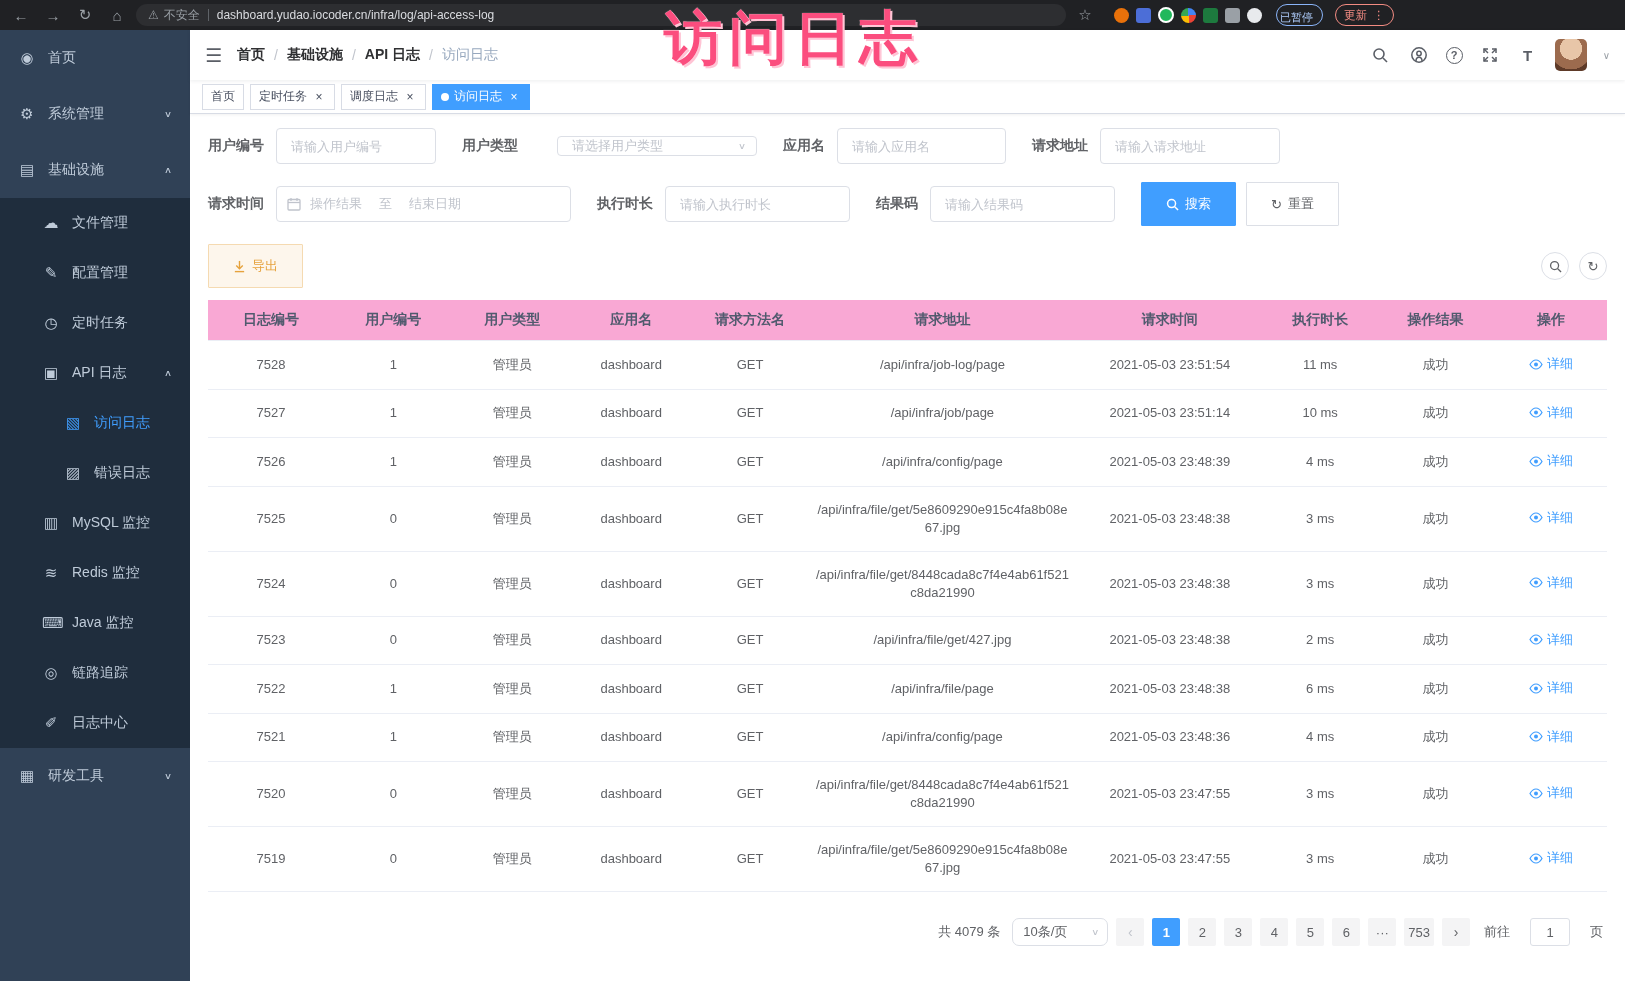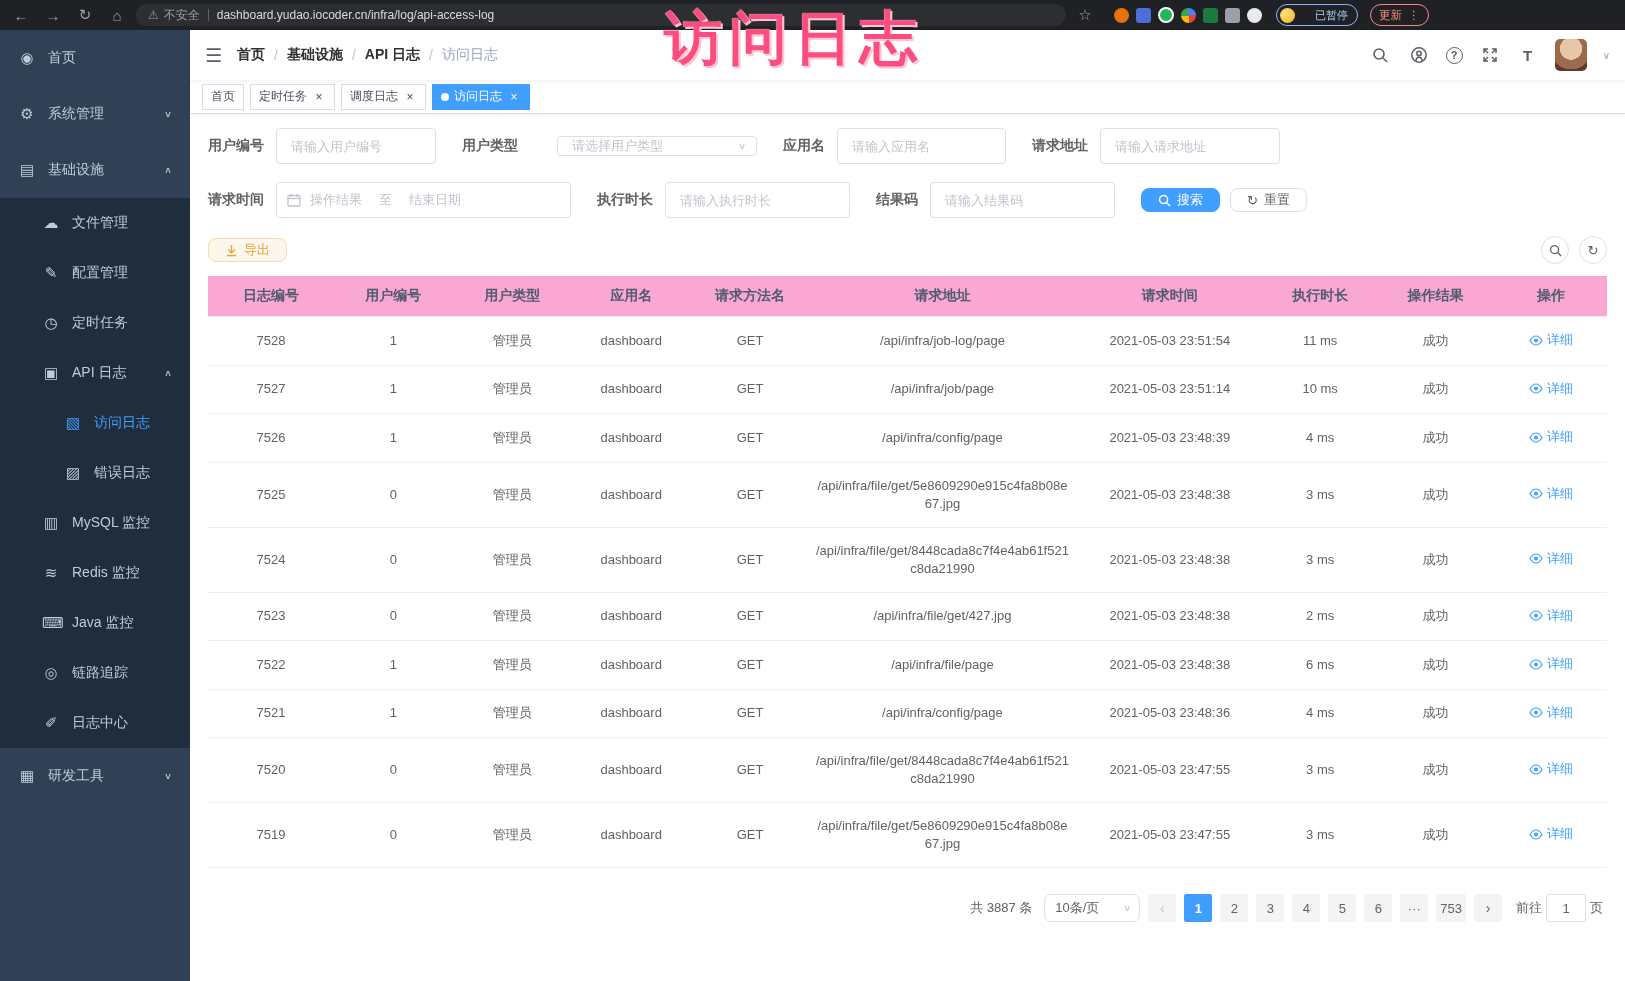--- a/index.html
+++ b/index.html
@@ -7,21 +7,21 @@
   body { font-family:"Liberation Sans","DejaVu Sans",sans-serif; background:#fff; position:relative; }
 
   
   .browser-bar { height:30px; background:#202124; display:flex; align-items:center; padding:0 8px; gap:6px; }
   .bicon { color:#9aa0a6; font-size:15px; width:26px; height:22px; display:flex; align-items:center; justify-content:center; border-radius:4px; cursor:pointer; }
   .addr { width:930px; height:22px; background:#2d2e31; border-radius:11px; display:flex; align-items:center; padding:0 12px; gap:8px; color:#dadce0; font-size:12px; }
   .addr .warn { color:#9aa0a6; font-size:12px; display:flex; gap:5px; align-items:center; }
   .addr .sep { width:1px; height:12px; background:#5f6368; }
   .ext-tray { display:flex; align-items:center; gap:7px; margin-left:10px; }
   .ext { width:15px; height:15px; border-radius:50%; }
-  .profile-chip { height:22px; border:1px solid #8ab4f8; border-radius:11px; display:flex; align-items:center; gap:20px; padding:0 9px 0 3px; color:#aecbfa; font-size:11px; margin-left:8px; }
+  .profile-chip { height:22px; border:1px solid #8ab4f8; border-radius:11px; display:flex; align-items:center; gap:5px; padding:0 9px 0 3px; color:#aecbfa; font-size:11px; margin-left:8px;flex-direction:column; }
   .emoji-dot { width:15px; height:15px; border-radius:50%; background:radial-gradient(circle at 35% 35%, #ffe084, #f6b211); }
   .update-pill { height:22px; border:1px solid #f28b82; border-radius:11px; display:flex; align-items:center; gap:6px; padding:0 8px; color:#f28b82; font-size:11.5px; margin-left:6px; }
 
   
   .app { display:flex; height:951px; }
   .sidebar { width:190px; background:#304156; flex-shrink:0; overflow:hidden; }
   .logo-row { height:56px; display:flex; align-items:center; gap:10px; padding:0 12px; }
   .app-logo { width:34px; height:34px; border-radius:5px; background:radial-gradient(circle at 45% 35%, #f3e3d8 0 38%, #c98d6b 39% 70%, #7c4a35 71%); flex-shrink:0; }
   .app-title { color:#fff; font-size:14px; font-weight:bold; }
   .nav-item { height:50px; display:flex; align-items:center; gap:12px; color:#bfcbd9; font-size:14px; cursor:pointer; position:relative; }
@@ -60,21 +60,21 @@
   .content { flex:1; padding:14px 18px 0 18px; overflow:hidden; }
   .filter-row { display:flex; align-items:center; margin-bottom:18px; }
   .f-item { display:flex; align-items:center; margin-right:26px; }
   .f-label { font-size:14px; color:#606266; font-weight:bold; margin-right:12px; white-space:nowrap; }
   .inp { height:36px; border:1px solid #dcdfe6; border-radius:4px; padding:0 14px; font-size:13px; color:#606266; background:#fff; font-family:inherit; }
   .inp::placeholder { color:#c0c4cc; }
   .sel { height:20px; border:1px solid #dcdfe6; border-radius:4px; padding:0 10px 0 14px; display:flex; align-items:center; justify-content:space-between; color:#c0c4cc; font-size:13px; cursor:pointer; background:#fff;margin-left:27px; }
   .sel-caret { color:#c0c4cc; font-size:11px; transform:scaleY(.8); }
   .daterange { width:295px; height:36px; border:1px solid #dcdfe6; border-radius:4px; display:flex; align-items:center; padding:0 10px; gap:9px; color:#c0c4cc; font-size:13px; background:#fff; cursor:pointer; }
   .daterange .dr-sep { color:#c0c4cc; }
-  .btn { height:24px; border-radius:8px; font-size:13px; display:inline-flex; align-items:center; gap:6px; padding:0 16px; cursor:pointer; border:1px solid #dcdfe6; background:#fff; color:#606266; font-family:inherit; }
+  .btn { height:44px; border-radius:1px; font-size:13px; display:inline-flex; align-items:center; gap:6px; padding:0 24px; cursor:pointer; border:1px solid #dcdfe6; background:#fff; color:#606266; font-family:inherit; }
   .btn-primary { background:#409eff; border-color:#409eff; color:#fff; }
   .btn-warning-plain { background:#fdf6ec; border-color:#f5dab1; color:#e6a23c; }
   .toolbar-row { display:flex; align-items:center; margin:2px 0 12px 0; }
   .toolbar-right { margin-left:auto; display:flex; gap:10px; }
   .circle-btn { width:28px; height:28px; border-radius:50%; border:1px solid #dcdfe6; background:#fff; display:flex; align-items:center; justify-content:center; color:#606266; cursor:pointer; font-size:13px; }
 
   
   table.grid { width:100%; border-collapse:collapse; table-layout:fixed; }
   table.grid th { background:#f9a8d4; color:#515a6e; font-size:14px; font-weight:bold; padding:11px 6px; text-align:center; border-bottom:1px solid #ebeef5; }
   table.grid td { color:#606266; font-size:13px; padding:14px 6px; text-align:center; border-bottom:1px solid #ebeef5; line-height:18px; word-break:break-all; }
@@ -83,21 +83,21 @@
   col.c-url{width:19%} col.c-time{width:13.5%} col.c-dur{width:8%} col.c-result{width:8.5%} col.c-op{width:8%}
 
   
   .pagination { display:flex; align-items:center; justify-content:flex-end; gap:8px; margin:26px 4px 0 0; font-size:13px; color:#606266; }
   .pg-total { margin-right:4px; }
   .pg-size { width:96px; height:28px; border:1px solid #dcdfe6; border-radius:7px; display:flex; align-items:center; justify-content:space-between; padding:0 8px 0 10px; color:#606266; font-size:13px; cursor:pointer; }
   .pg-btn { min-width:28px; height:28px; background:#f4f4f5; border-radius:2px; display:flex; align-items:center; justify-content:center; color:#606266; cursor:pointer; padding:0 4px; font-size:13px; }
   .pg-btn.arrow { color:#c0c4cc; font-size:14px; }
   .pg-btn.arrow.enabled { color:#606266; }
   .pg-page.active { background:#409eff; color:#fff; font-weight:bold; }
-  .pg-goto { display:flex; align-items:center; gap:4px; margin-left:6px; }
+  .pg-goto { display:flex; align-items:center; gap:20px; margin-left:6px; }
   .pg-input { width:40px; height:28px; border:1px solid #dcdfe6; border-radius:3px; text-align:center; font-size:13px; color:#606266; font-family:inherit; }
 
   
   .watermark { position:absolute; left:664px; top:0px; font-size:58px; font-weight:bold; color:#fb4d7e; letter-spacing:7px; text-shadow:0 0 1px #ffffff, 2px 2px 0 #ffc3d4; z-index:50; pointer-events:none; font-family:"DejaVu Sans",sans-serif; }
 
   svg { display:block; }
 </style>
 </head>
 <body>
 
@@ -667,21 +667,21 @@
                     </svg>
                   </span>
                   <span>详细</span>
                 </span>
               </td>
             </tr>
           </tbody>
       </table>
 
       <div class="pagination">
-        <span class="pg-total">共 3887 条</span>
+        <span class="pg-total">共 4079 条</span>
         <div class="pg-size">
           <span>10条/页</span>
           <span class="sel-caret">∨</span>
         </div>
         <span class="pg-btn arrow">‹</span>
         <span style="display:contents">
           
         
             <span class="pg-btn pg-page active">1</span>
           

